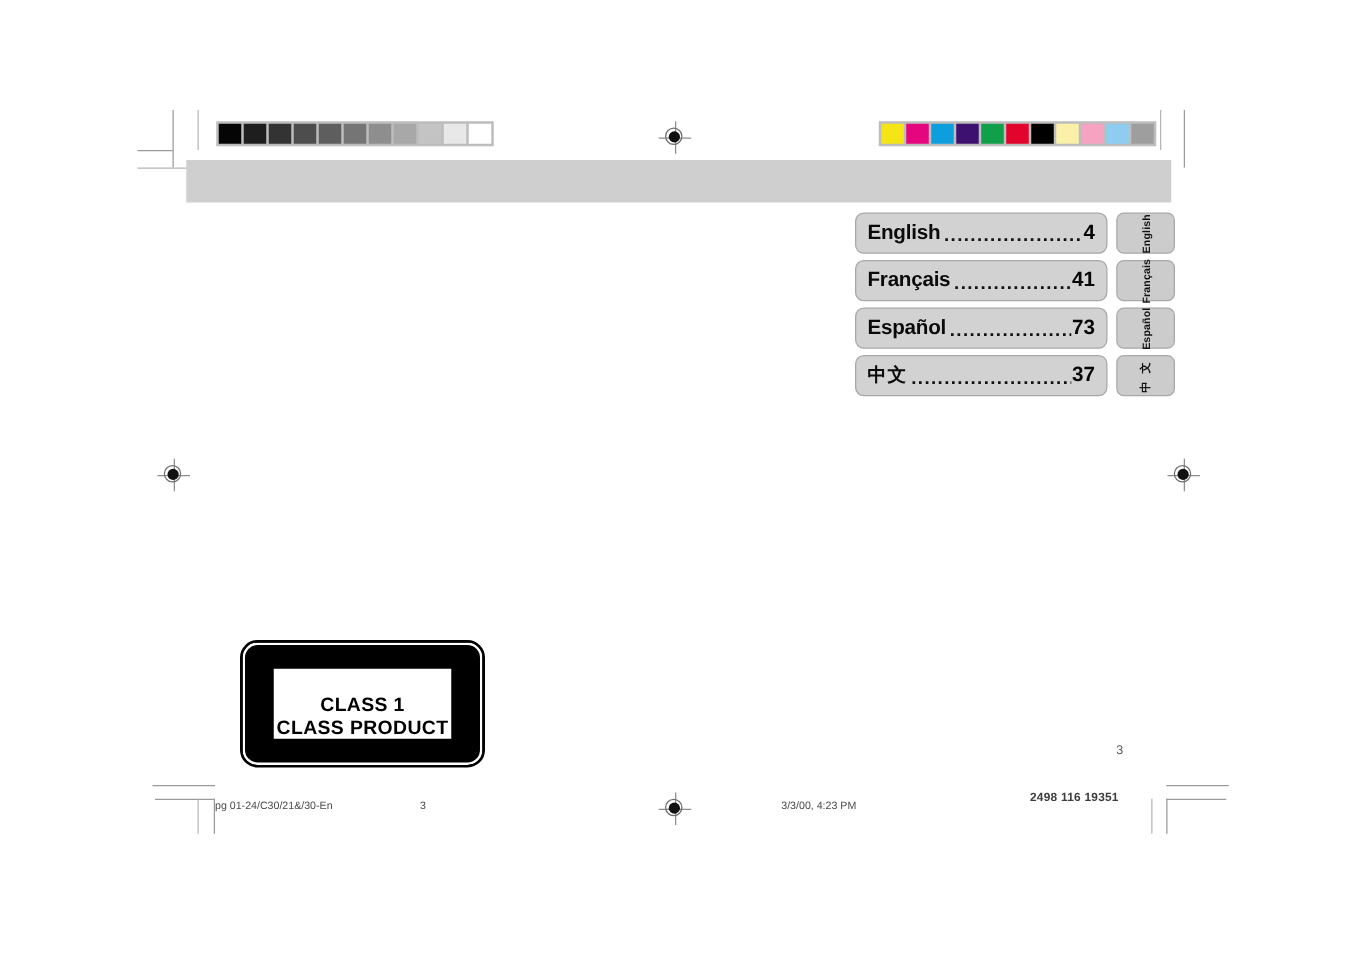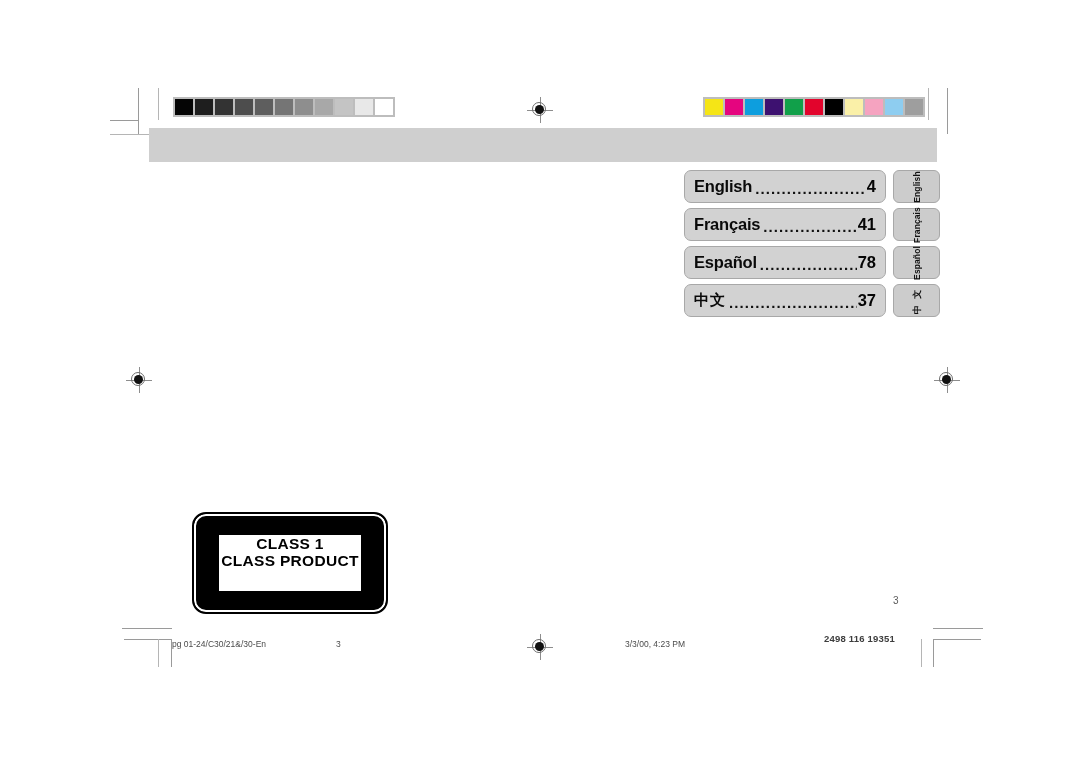--- a/index.html
+++ b/index.html
@@ -201,21 +201,21 @@
     justify-content: center;
     box-sizing: border-box;
   }
   #laser-plate {
     background: #ffffff;
     width: 142px;
     height: 56px;
     display: flex;
     flex-direction: column;
     align-items: center;
-    justify-content: flex-start;
+    justify-content: flex-end;
     line-height: 1.12;
   }
   #laser-plate .ln {
     font-weight: bold;
     font-size: 15.5px;
     color: #000000;
     letter-spacing: 0.3px;
     white-space: nowrap;
   }
 
@@ -328,21 +328,21 @@
         <span class="toc-page">4</span>
       </div>
       <div class="toc-row">
         <span class="toc-lang">Français</span>
         <span class="toc-dots">................................</span>
         <span class="toc-page">41</span>
       </div>
       <div class="toc-row">
         <span class="toc-lang">Español</span>
         <span class="toc-dots">.................................</span>
-        <span class="toc-page">78</span>
+        <span class="toc-page">73</span>
       </div>
       <div class="toc-row">
         <span class="toc-lang cjk">中文</span>
         <span class="toc-dots">.........................................</span>
         <span class="toc-page">37</span>
       </div>
     </div>
 
   <div id="side-tabs">
       <div class="side-tab">

